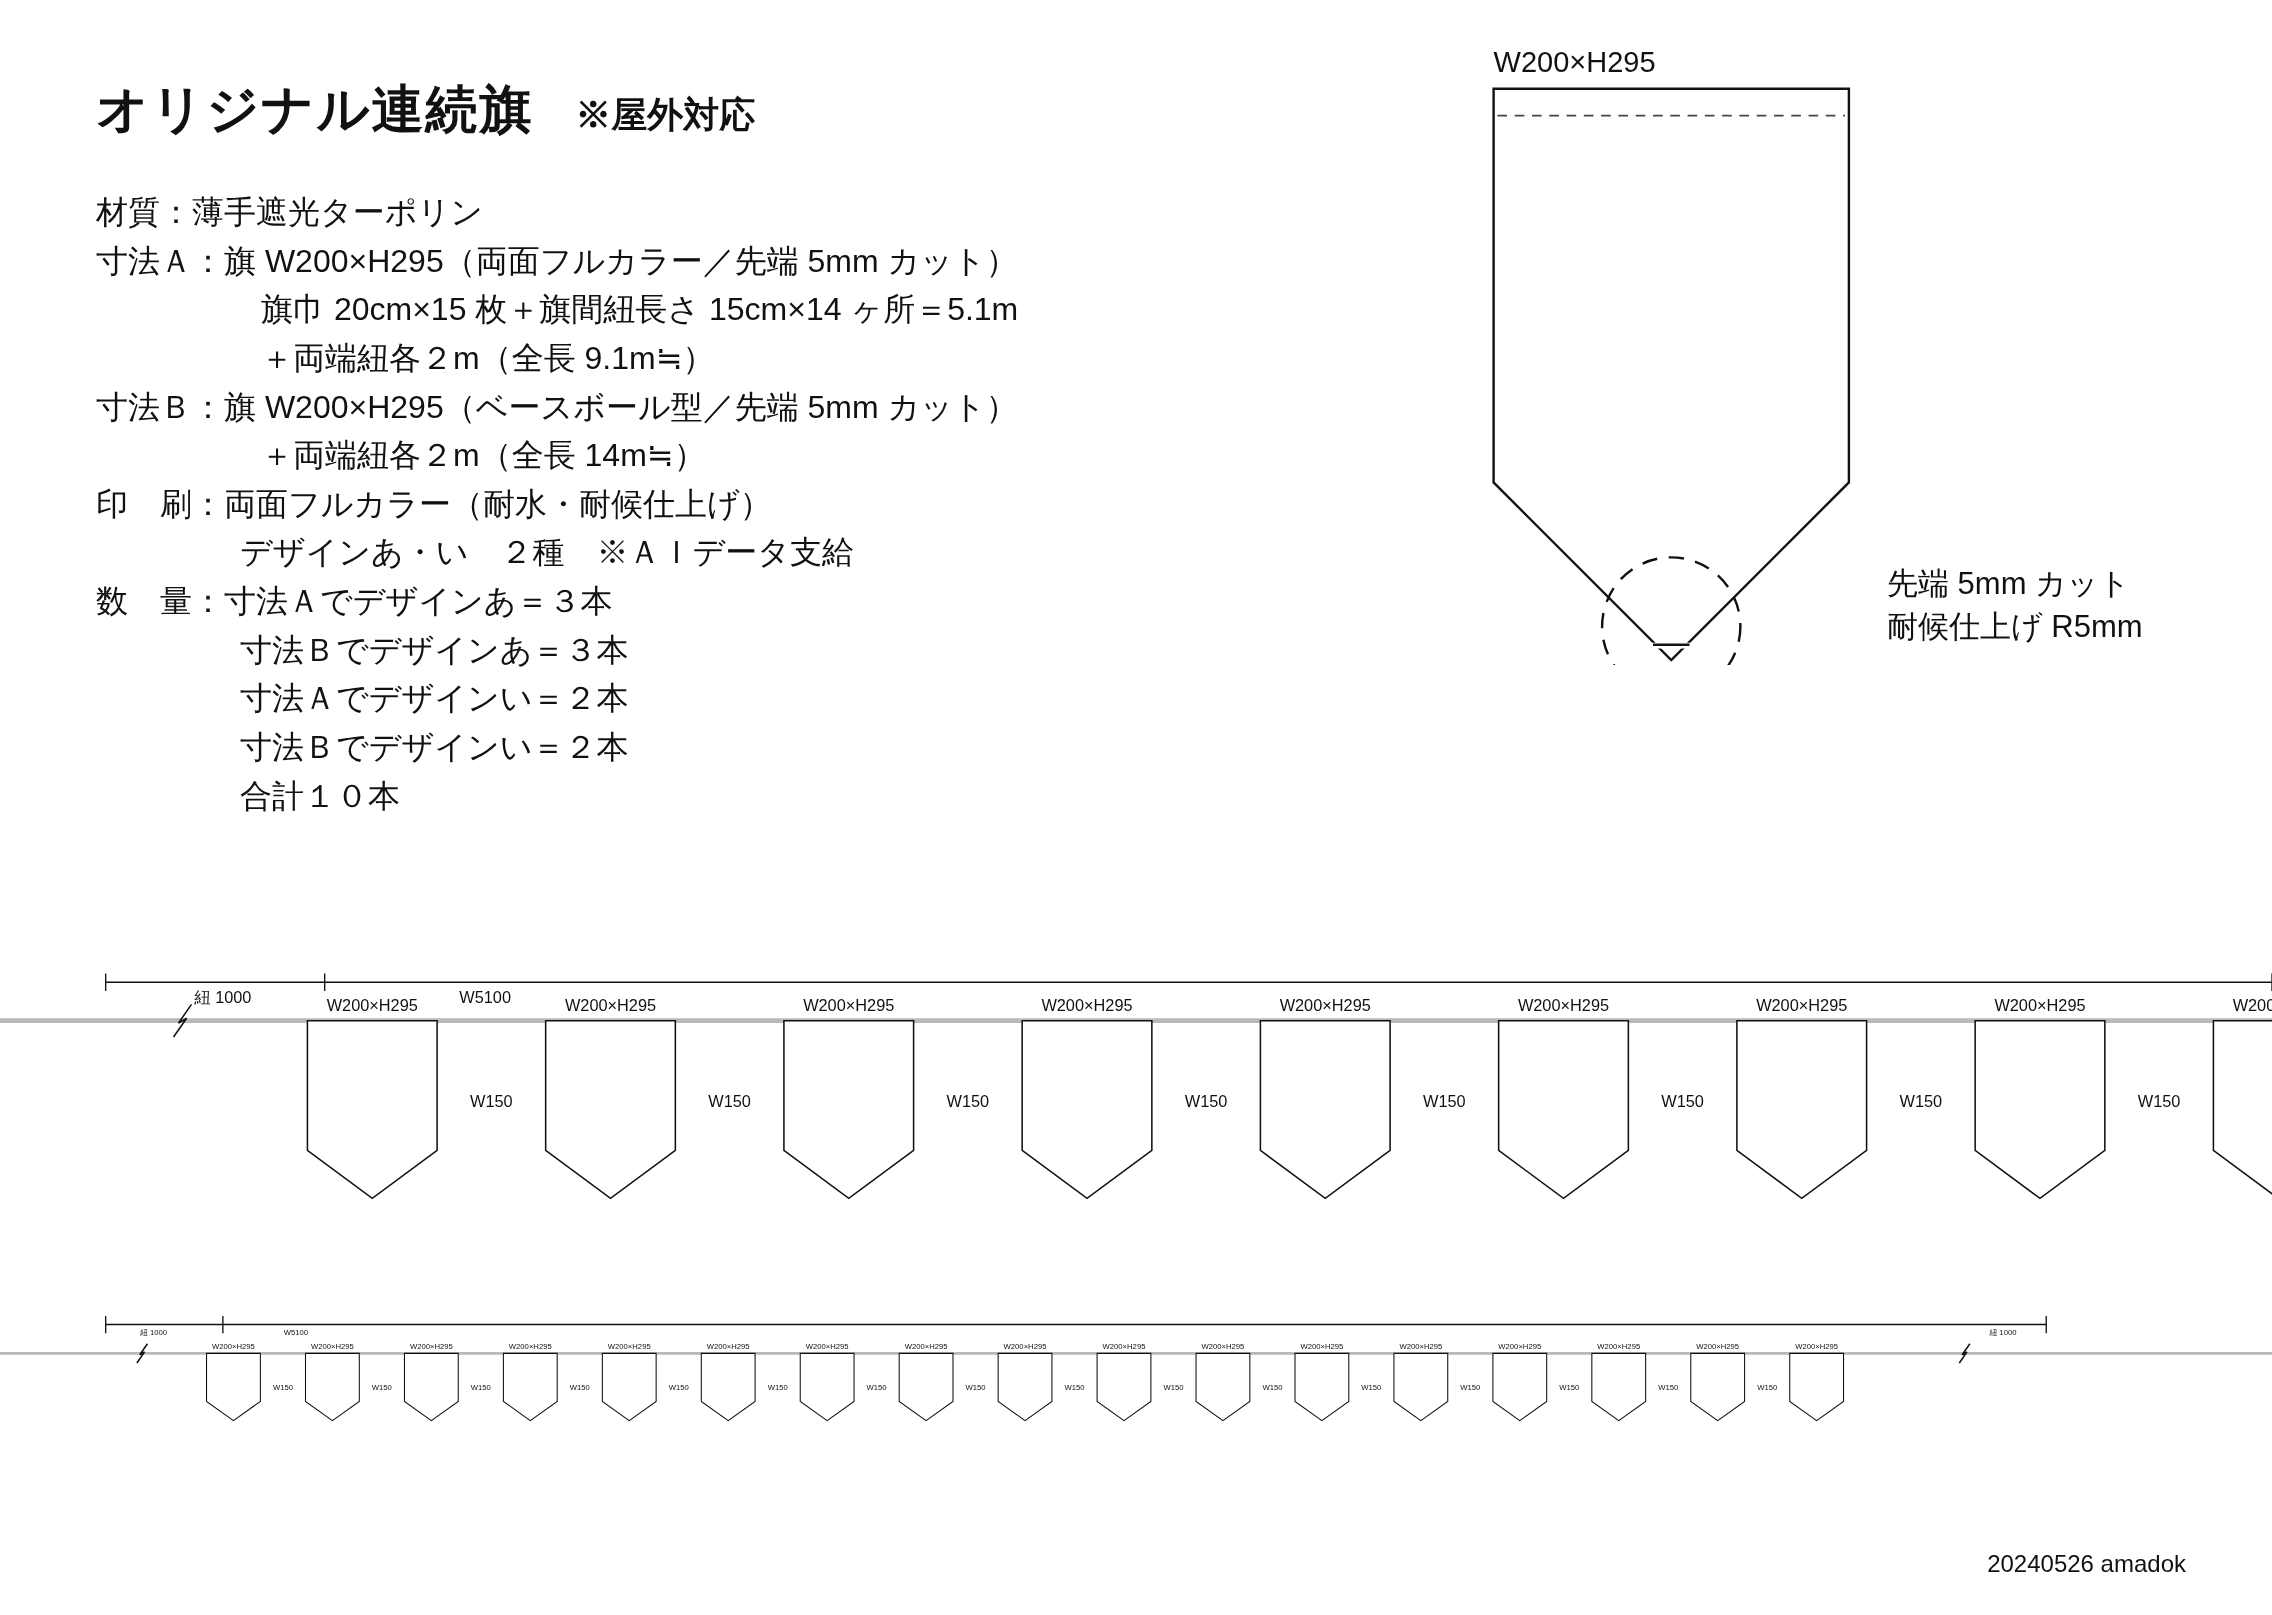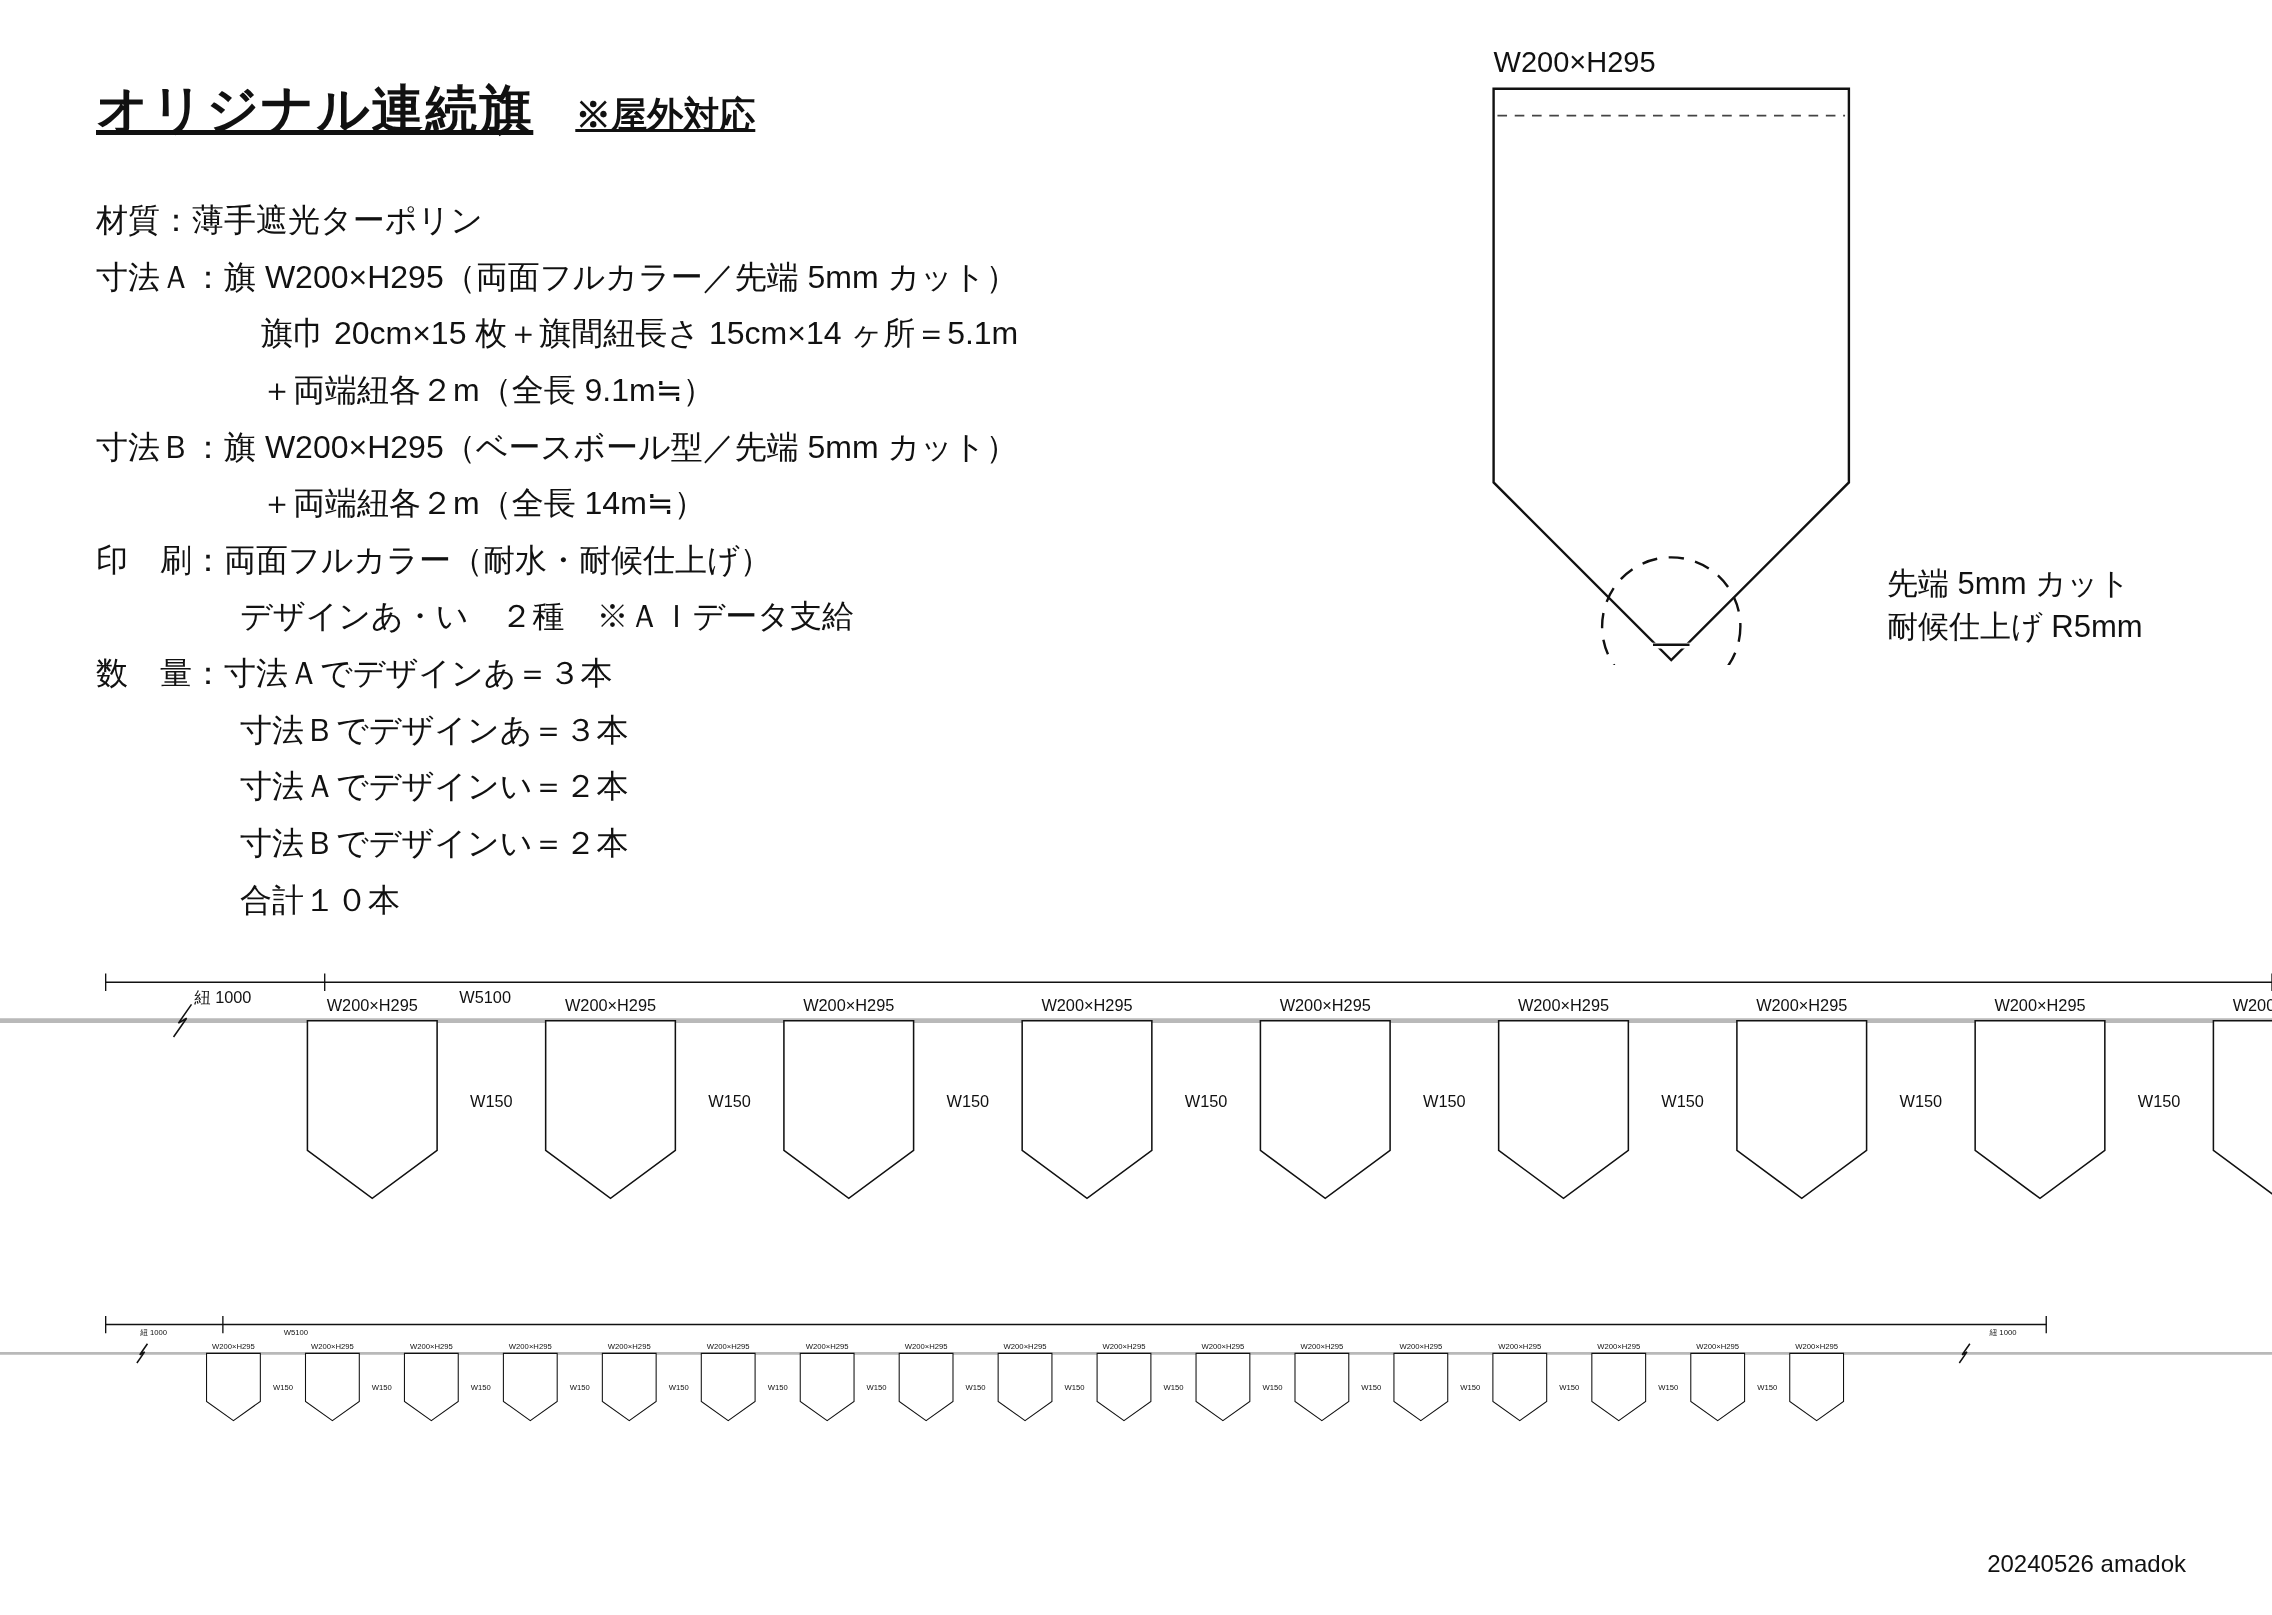--- a/index.html
+++ b/index.html
@@ -17,21 +17,20 @@
   }
 
   
   #title-block {
     position: absolute;
     left: 96px;
     top: 75px;
     display: flex;
     align-items: baseline;
     gap: 42px;
-    text-decoration: underline;
   }
   #main-title {
     font-size: 52px;
     font-weight: bold;
     letter-spacing: 1.9px;
     white-space: nowrap;
   }
   #title-note {
     font-size: 36px;
     font-weight: bold;
@@ -42,21 +41,20 @@
   #spec-list {
     position: absolute;
     left: 96px;
     top: 188px;
     font-size: 32px;
     line-height: 1.52;
     white-space: nowrap;
   }
   .spec-row {
     display: block;
-    margin-top: 8px;
   }
   .spec-indent-1 { padding-left: 0px; }
   .spec-indent-2 { padding-left: 165px; }
   .spec-indent-3 { padding-left: 144px; }
 
   
   #flag-detail {
     position: absolute;
     left: 1484px;
     top: 46px;

